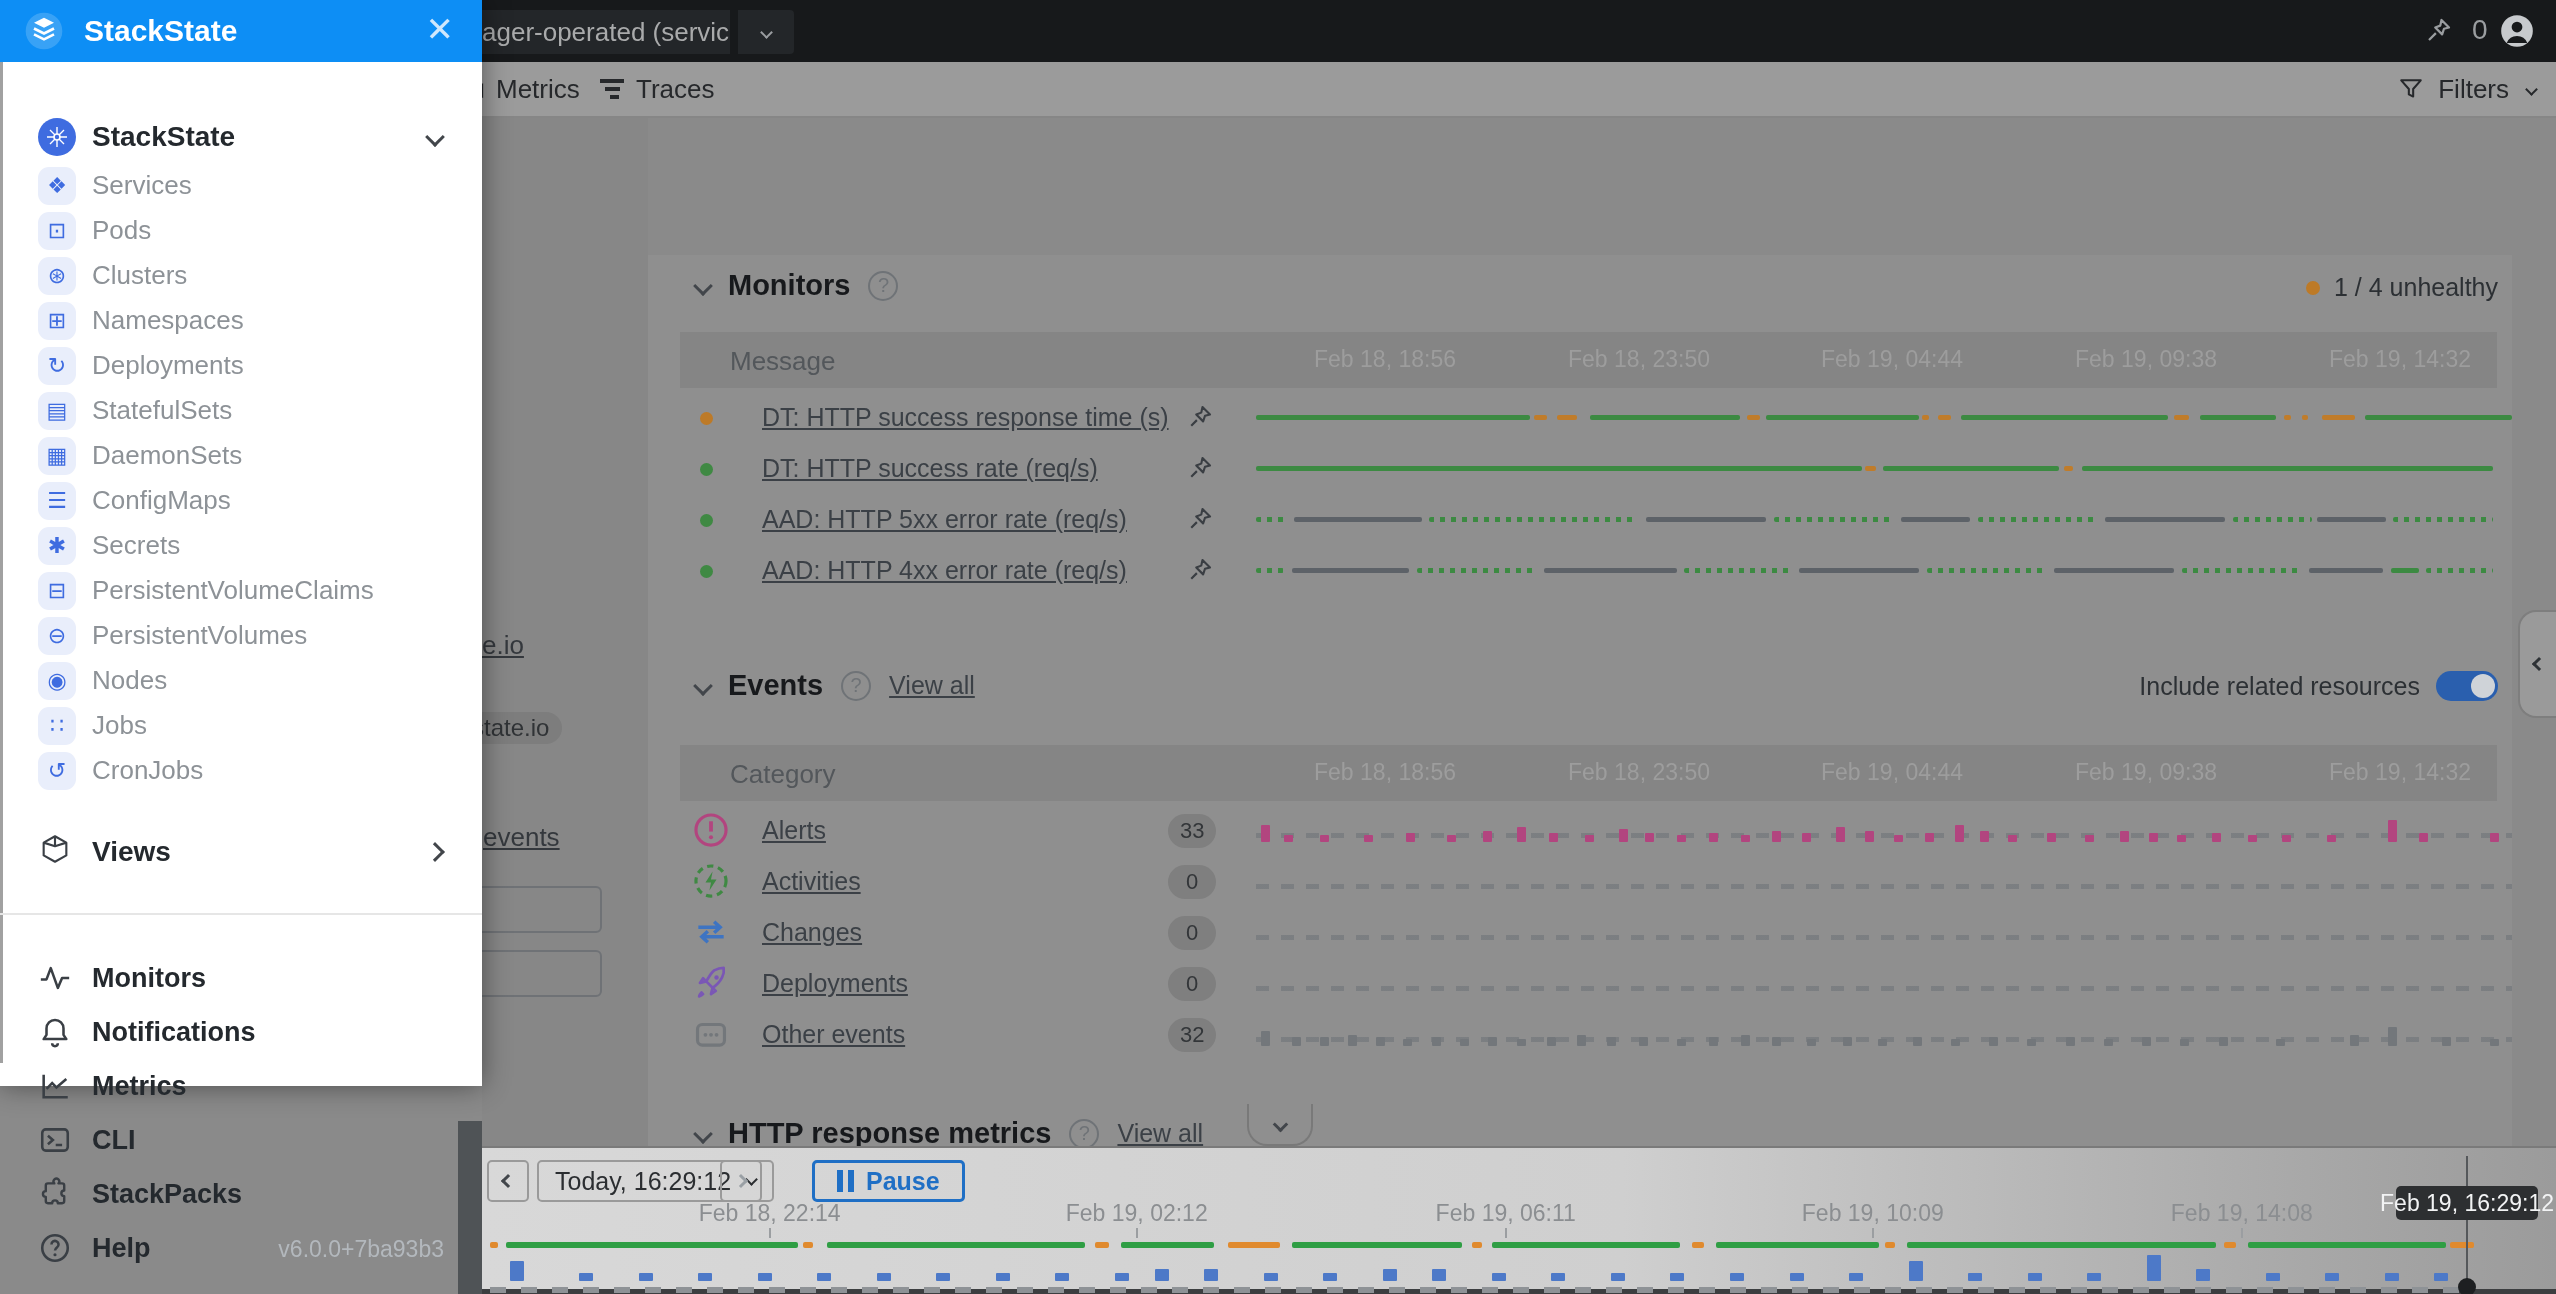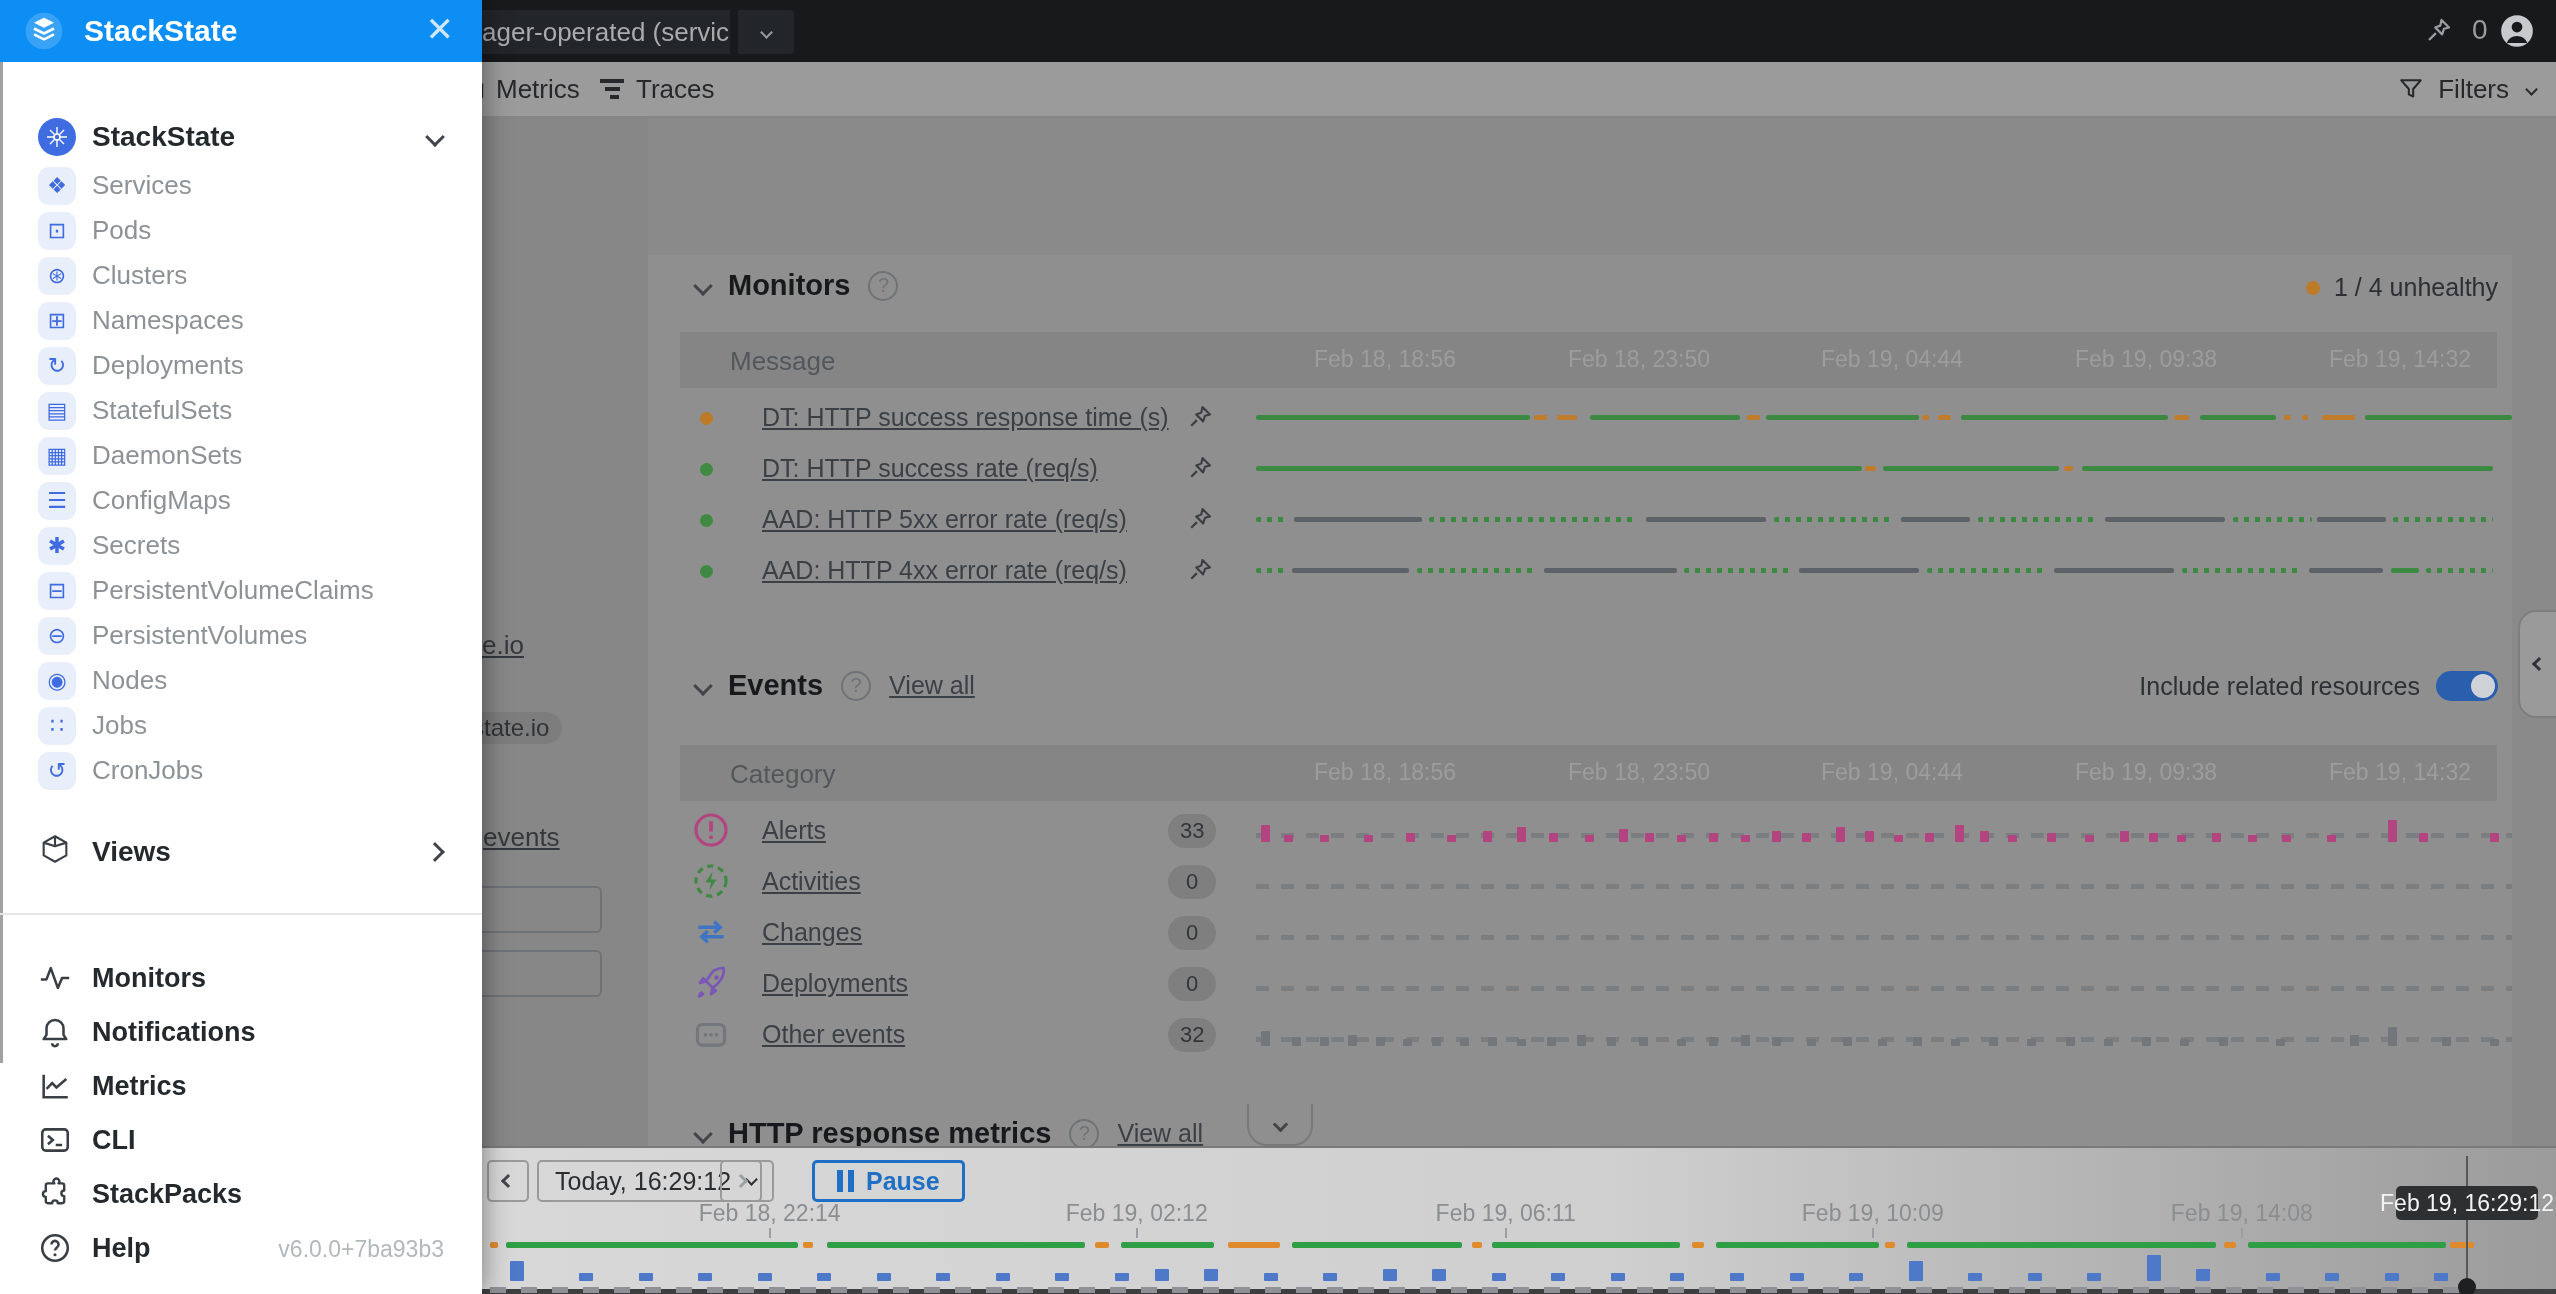--- a/index.html
+++ b/index.html
@@ -98,21 +98,21 @@
   #tb-dash { position:absolute; left:8px; width:1976px; height:6px; top:139px;
     background:repeating-linear-gradient(90deg,#8e9296 0 16px, transparent 16px 31px); }
   .tbar { position:absolute; width:14px; bottom:8px; background:#4d79c8; border-radius:1px; }
   #scrubber { position:absolute; left:1984px; top:8px; width:2px; height:128px; background:#55585b; }
   #scrub-dot { position:absolute; left:1976px; top:130px; width:18px; height:18px; border-radius:50%; background:#1d1f21; }
   #tb-tooltip { position:absolute; left:1914px; top:38px; width:142px; height:34px; background:#2d2f31; border-radius:5px;
     color:#f2f3f4; font-size:23px; display:flex; align-items:center; justify-content:center; white-space:nowrap; }
 
   
   #dark-strip { left:458px; top:1121px; width:24px; height:173px; background:#4f5356; z-index:11; }
-  #drawer { left:0; top:0; width:482px; height:1294px; background:#ffffff; z-index:12;
+  #drawer { left:0; top:0; width:482px; height:1086px; background:#ffffff; z-index:12;
     box-shadow:0 0 26px rgba(0,0,0,.45);text-align:right; }
   #drawer-head { position:absolute; left:0; top:0; width:482px; height:62px; background:#0d8ef5;
     display:flex; align-items:center; }
   #drawer-title { color:#ffffff; font-size:30px; font-weight:bold; margin-left:20px; }
   #drawer-close { position:absolute; right:28px; top:12px; color:#cfe7fc; font-size:34px; font-weight:300; line-height:1; }
   #drawer-scrollbar { position:absolute; left:0; top:62px; width:3px; height:1001px; background:#6e6e6e; opacity:.65; }
   .menu-row { position:absolute; left:0; width:482px; height:45px; display:flex; align-items:center; }
   .menu-ico { position:absolute; left:38px; width:38px; height:38px; border-radius:11px;
     display:flex; align-items:center; justify-content:center; }
   .menu-ico.lite { background:#e9eefb; color:#3f6ce0; font-size:22px; }

